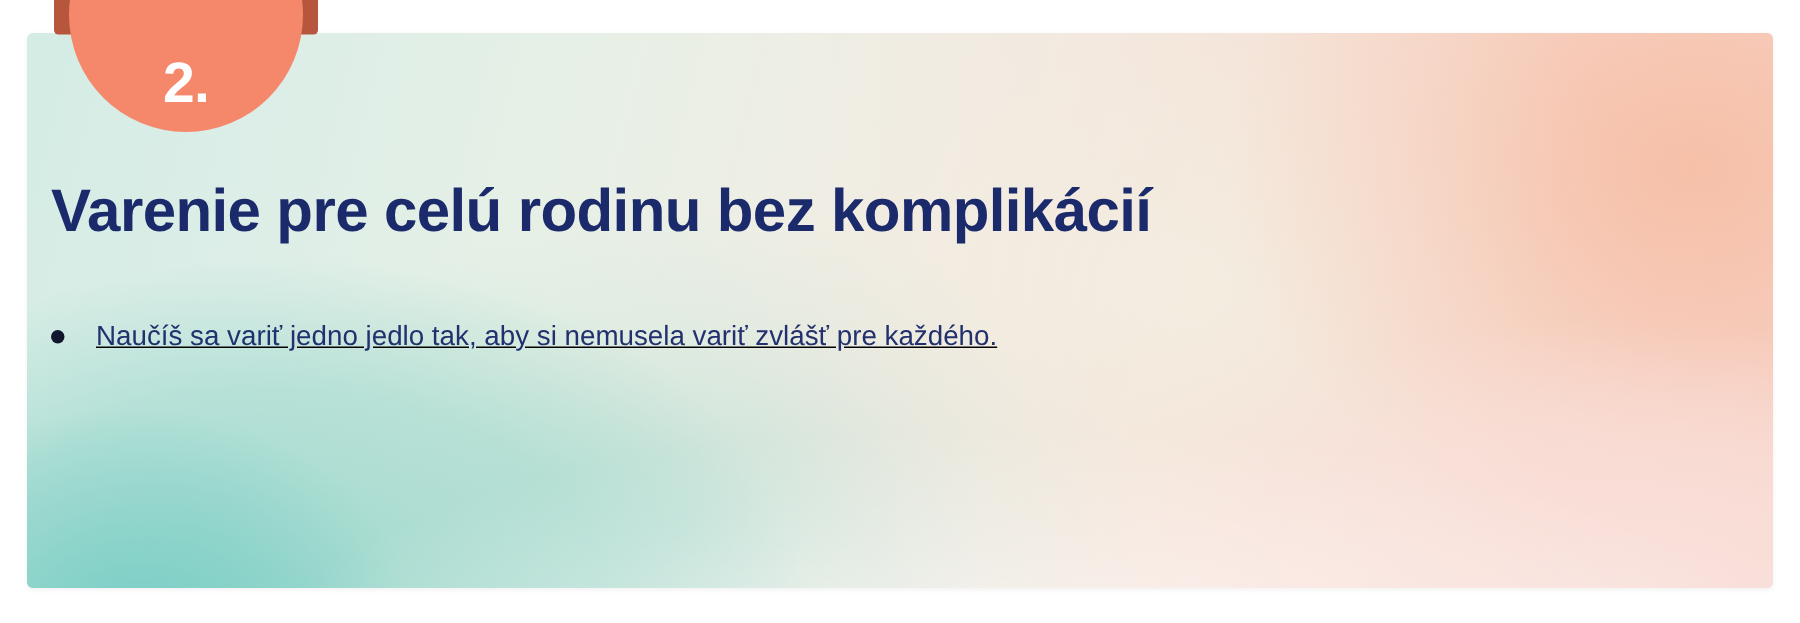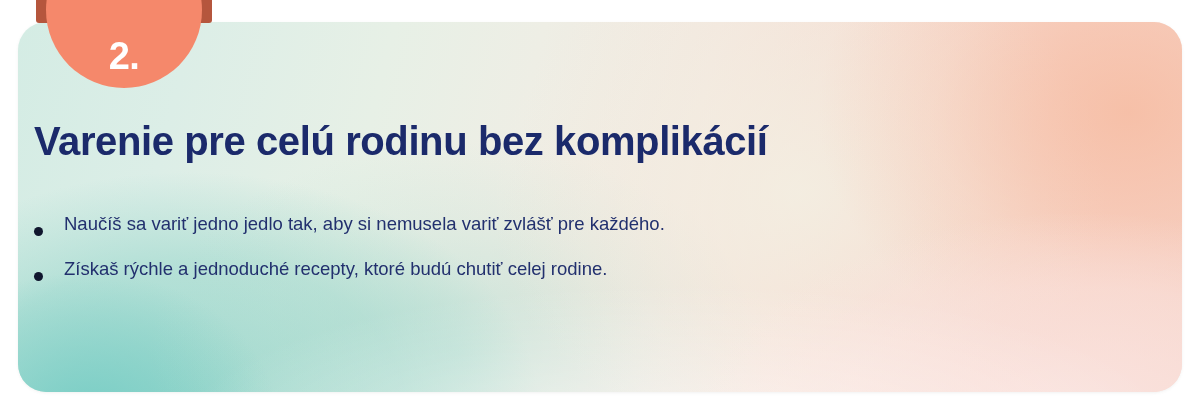--- a/index.html
+++ b/index.html
@@ -21,21 +21,21 @@
     height: 415px;
   }
 
   
   .card {
     position: absolute;
     left: 18px;
     top: 22px;
     width: 1164px;
     height: 370px;
-    border-radius: 28px;
+    border-radius: 4px;
     overflow: hidden;
     background: linear-gradient(104deg,
         #d4ece4 0%,
         #dceee7 14%,
         #e7f0e6 30%,
         #eeeee5 42%,
         #f3e7de 56%,
         #f6ddd2 70%,
         #f7d2c5 84%,
         #f6cfc3 100%);
@@ -127,23 +127,24 @@
   .bullets {
     position: absolute;
     left: 16px;
     top: 190px;
     margin: 0;
     padding: 0;
     list-style: none;
   }
   .bullet-item {
     display: flex;
-    align-items: flex-end;
+    align-items: flex-start;
     min-height: 22px;
     margin-bottom: 21px;
+    text-decoration: underline;
   }
   .bullet-item:last-child { margin-bottom: 0; }
 
   .bullet-dot {
     flex: 0 0 auto;
     width: 9px;
     height: 9px;
     border-radius: 50%;
     background: #10162e;
     margin-top: 8px;
@@ -244,24 +245,20 @@
       <h1 class="title">Varenie pre celú rodinu bez komplikácií</h1>
 
       <ul class="bullets">
 
         <li class="bullet-item">
           <span class="bullet-dot"></span>
           <span class="bullet-text">Naučíš sa variť jedno jedlo tak, aby si nemusela variť zvlášť pre každého.</span>
         </li>
 
 
-        <li class="bullet-item">
-          <span class="bullet-dot"></span>
-          <span class="bullet-text">Získaš rýchle a jednoduché recepty, ktoré budú chutiť celej rodine.</span>
-        </li>
 
       </ul>
     </div>
   </div>
 
   <div class="badge-wrap">
     <div class="ribbon-tail left"></div>
     <div class="ribbon-tail right"></div>
 
     <div class="badge">

